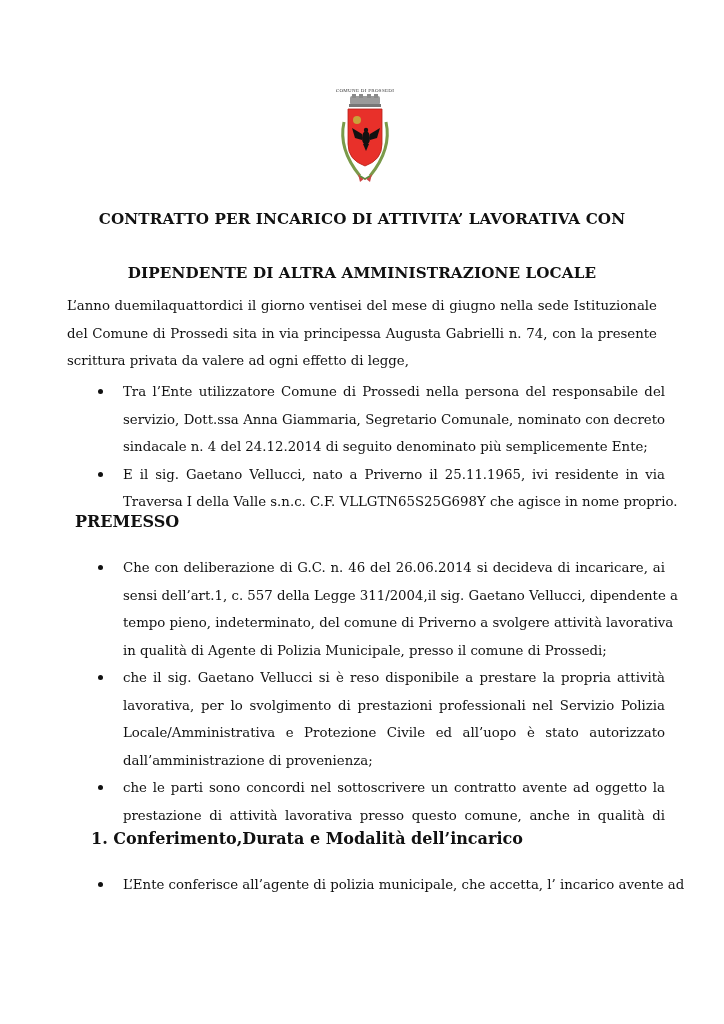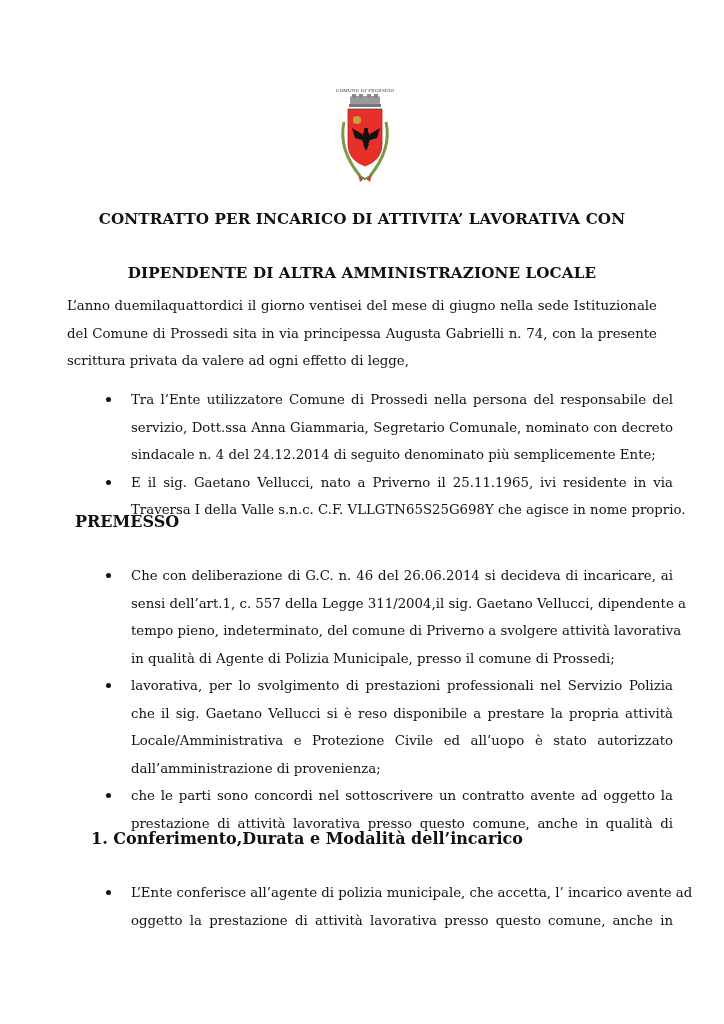--- a/index.html
+++ b/index.html
@@ -15,21 +15,21 @@
   .title { position: absolute; left: 60px; width: 604px; text-align: center;
            font-family: "DejaVu Serif", serif; font-weight: bold; font-size: 15.2px; letter-spacing: 0.1px; }
   .title.l1 { top: 210px; }
   .title.l2 { top: 256px; margin-top: 8px; }
 
   .para { position: absolute; left: 67px; width: 590px; font-family: "DejaVu Serif", serif;
           font-size: 13.3px; line-height: 27.5px; text-align: justify; margin-top: 7px; }
   .para .line { display: block; height: 27.5px; white-space: nowrap; text-align-last: justify; }
   .para .line.last { text-align-last: left; }
 
-  .bullets { position: absolute; left: 67px; width: 590px; margin: 16px; padding: 0; list-style: none; }
+  .bullets { position: absolute; left: 67px; width: 590px; margin: 8px; padding: 0; list-style: none; }
   .bullets li { position: relative; padding-left: 48px; font-family: "DejaVu Serif", serif;
                 font-size: 13.3px; line-height: 27.5px; }
   .bullets li .dot { position: absolute; left: 23px; top: 11px; width: 5px; height: 5px;
                      border-radius: 50%; background: #111; }
   .bullets li .line { display: block; height: 27.5px; white-space: nowrap; text-align: justify; text-align-last: justify; }
   .bullets li .line.last { text-align-last: left; }
 
   .heading { position: absolute; font-family: "DejaVu Serif", serif; font-weight: bold; font-size: 16px; }
 </style>
 </head>
@@ -101,35 +101,34 @@
   <ul class="bullets" style="top:546px;">
     <li>
       <span class="dot"></span>
       <span class="line">Che con deliberazione di G.C. n. 46  del 26.06.2014 si decideva di  incaricare, ai</span>
       <span class="line">sensi dell’art.1, c. 557 della Legge 311/2004,il sig. Gaetano Vellucci, dipendente a</span>
       <span class="line">tempo pieno, indeterminato, del comune di Priverno a svolgere attività lavorativa</span>
       <span class="line last">in qualità di Agente di Polizia Municipale, presso il comune di Prossedi;</span>
     </li>
     <li>
       <span class="dot"></span>
+      <span class="line">che il sig. Gaetano Vellucci si è reso disponibile a prestare  la propria  attività</span>
       <span class="line">lavorativa, per lo svolgimento di prestazioni professionali nel Servizio  Polizia</span>
-      <span class="line">che il sig. Gaetano Vellucci si è reso disponibile a prestare  la propria  attività</span>
       <span class="line">Locale/Amministrativa  e  Protezione  Civile  ed  all’uopo  è  stato  autorizzato</span>
       <span class="line last">dall’amministrazione di provenienza;</span>
     </li>
     <li>
       <span class="dot"></span>
       <span class="line">che le parti sono concordi nel sottoscrivere un contratto  avente ad oggetto  la</span>
       <span class="line">prestazione di  attività lavorativa  presso questo comune, anche in qualità di</span>
     </li>
   </ul>
 
   <div class="heading" style="left:91px; top:829px;">1. Conferimento,Durata e Modalità  dell’incarico</div>
 
   <ul class="bullets" style="top:863px;">
     <li>
       <span class="dot"></span>
       <span class="line">L’Ente conferisce all’agente di polizia municipale, che accetta, l’ incarico avente ad</span>
-      <span class="line">oggetto la prestazione di  attività lavorativa presso questo comune, anche in</span>
     </li>
   </ul>
 
 </div>
 
 </body></html>

